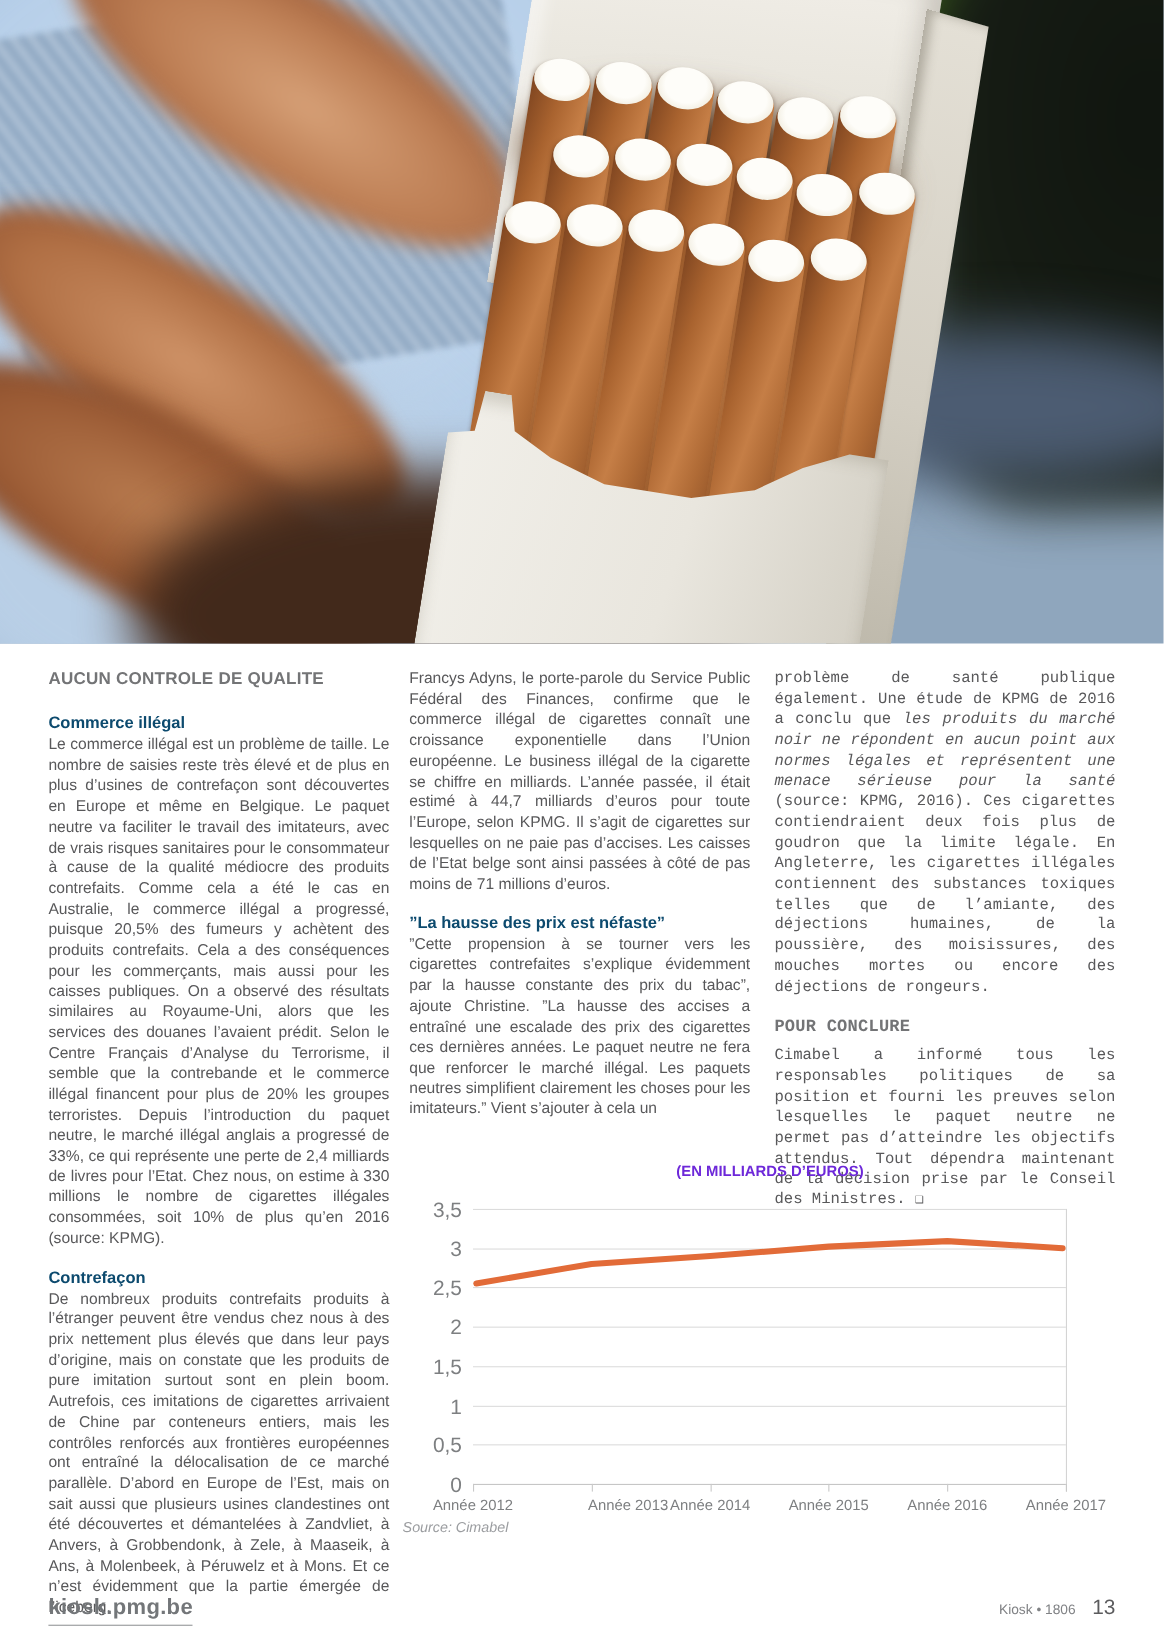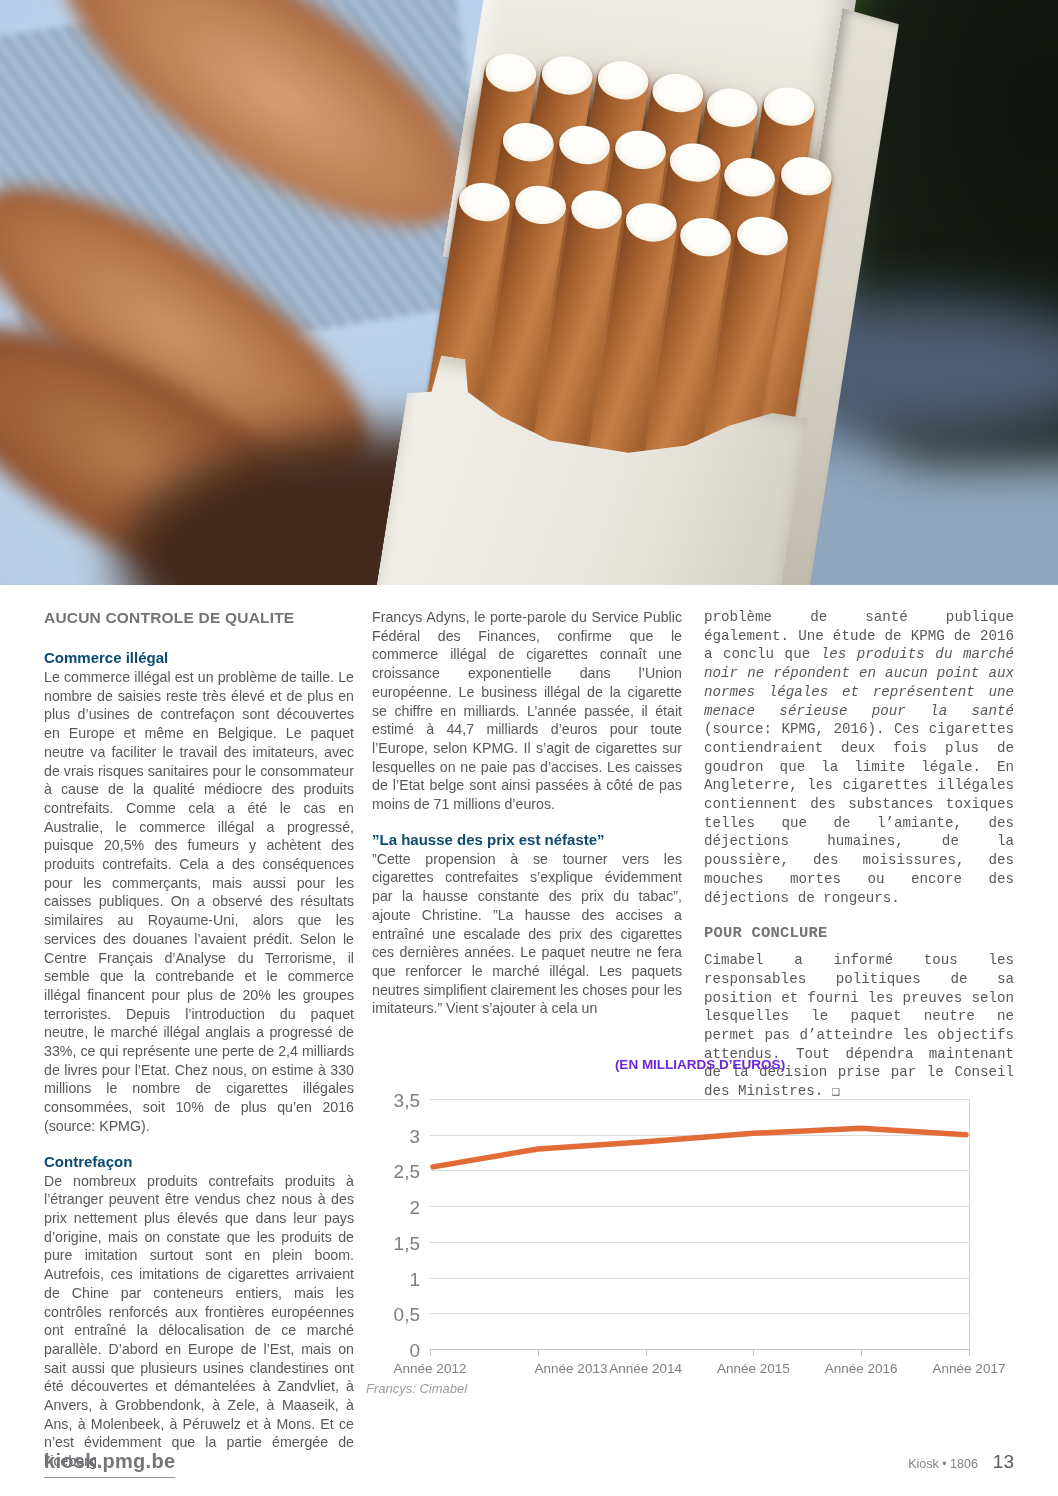--- a/index.html
+++ b/index.html
@@ -194,21 +194,21 @@
         <div class="xtick" style="left: 323.4px;"></div>
         <div class="xlab" style="left: 323.4px;">Année 2015</div>
         <div class="xtick" style="left: 431.2px;"></div>
         <div class="xlab" style="left: 431.2px;">Année 2016</div>
         <div class="xtick" style="left: 539px;"></div>
         <div class="xlab" style="left: 539px;">Année 2017</div>
         <svg width="539" height="250" viewBox="0 0 539 250" class="plot-svg">
           <polyline points="3,67.85714285714286 107.8,50.000000000000014 215.6,42.85714285714287 323.4,34.28571428571428 431.2,29.285714285714302 536,35.71428571428573" fill="none" stroke="#e26b38" stroke-width="5.5" stroke-linejoin="round" stroke-linecap="round"></polyline>
         </svg>
       </div>
-    <div class="chart-source">Francys: Cimabel</div>
+    <div class="chart-source">Source: Cimabel</div>
   </div>
 
   <div class="footer">
     <a class="site-link">kiosk.pmg.be</a>
     <div>
       <span class="issue">Kiosk • 1806</span><span class="pagenum">13</span>
     </div>
   </div>
 
 </div>

